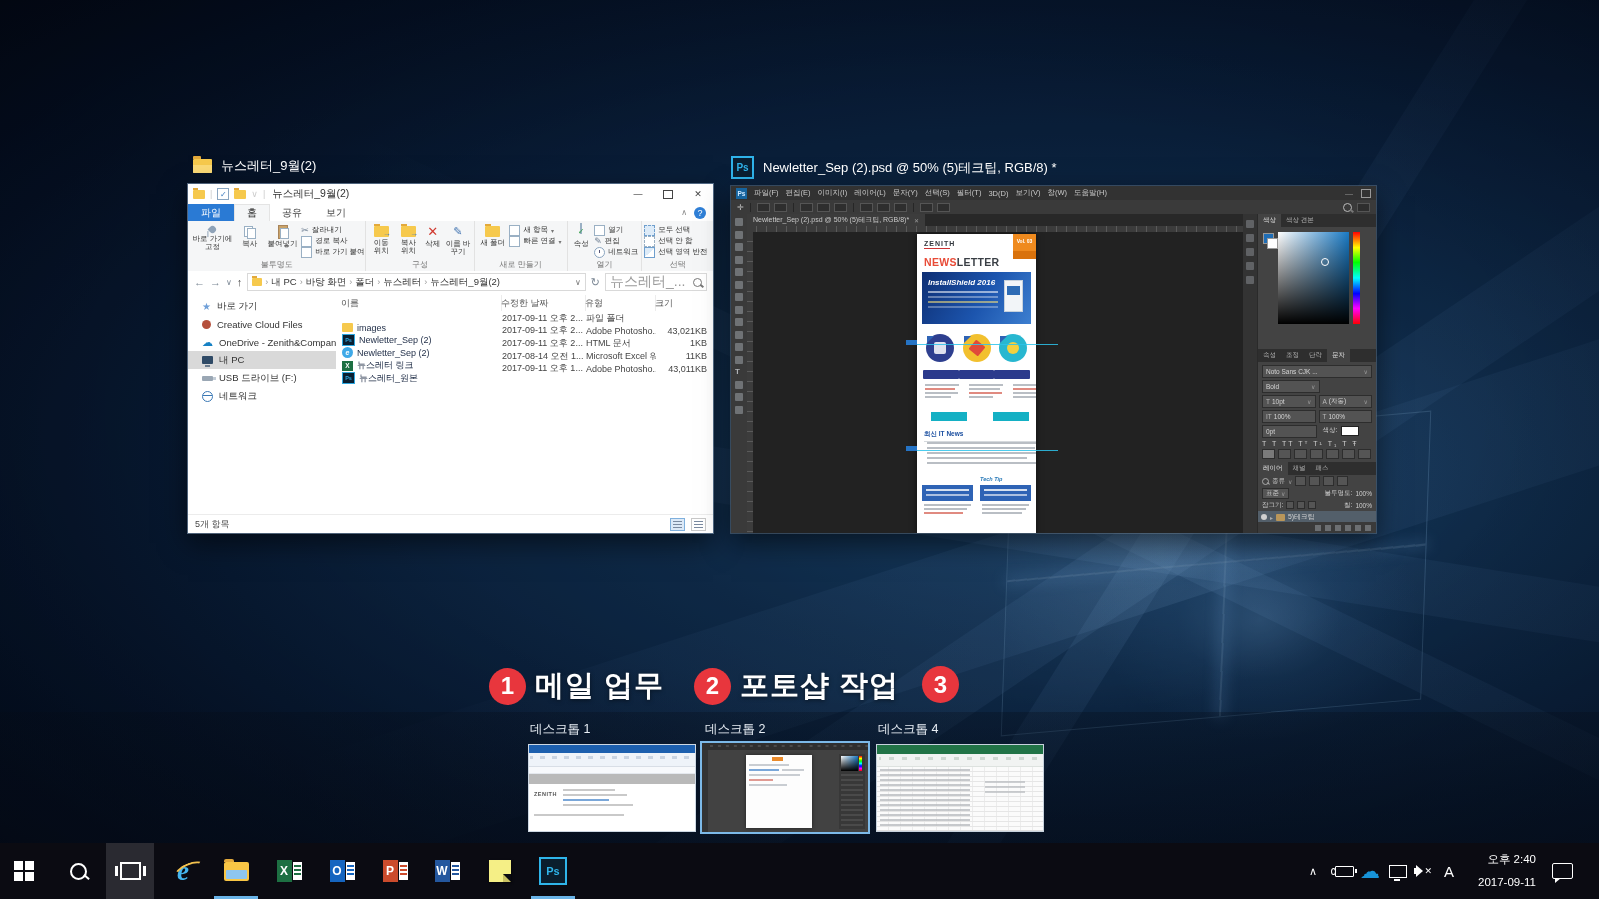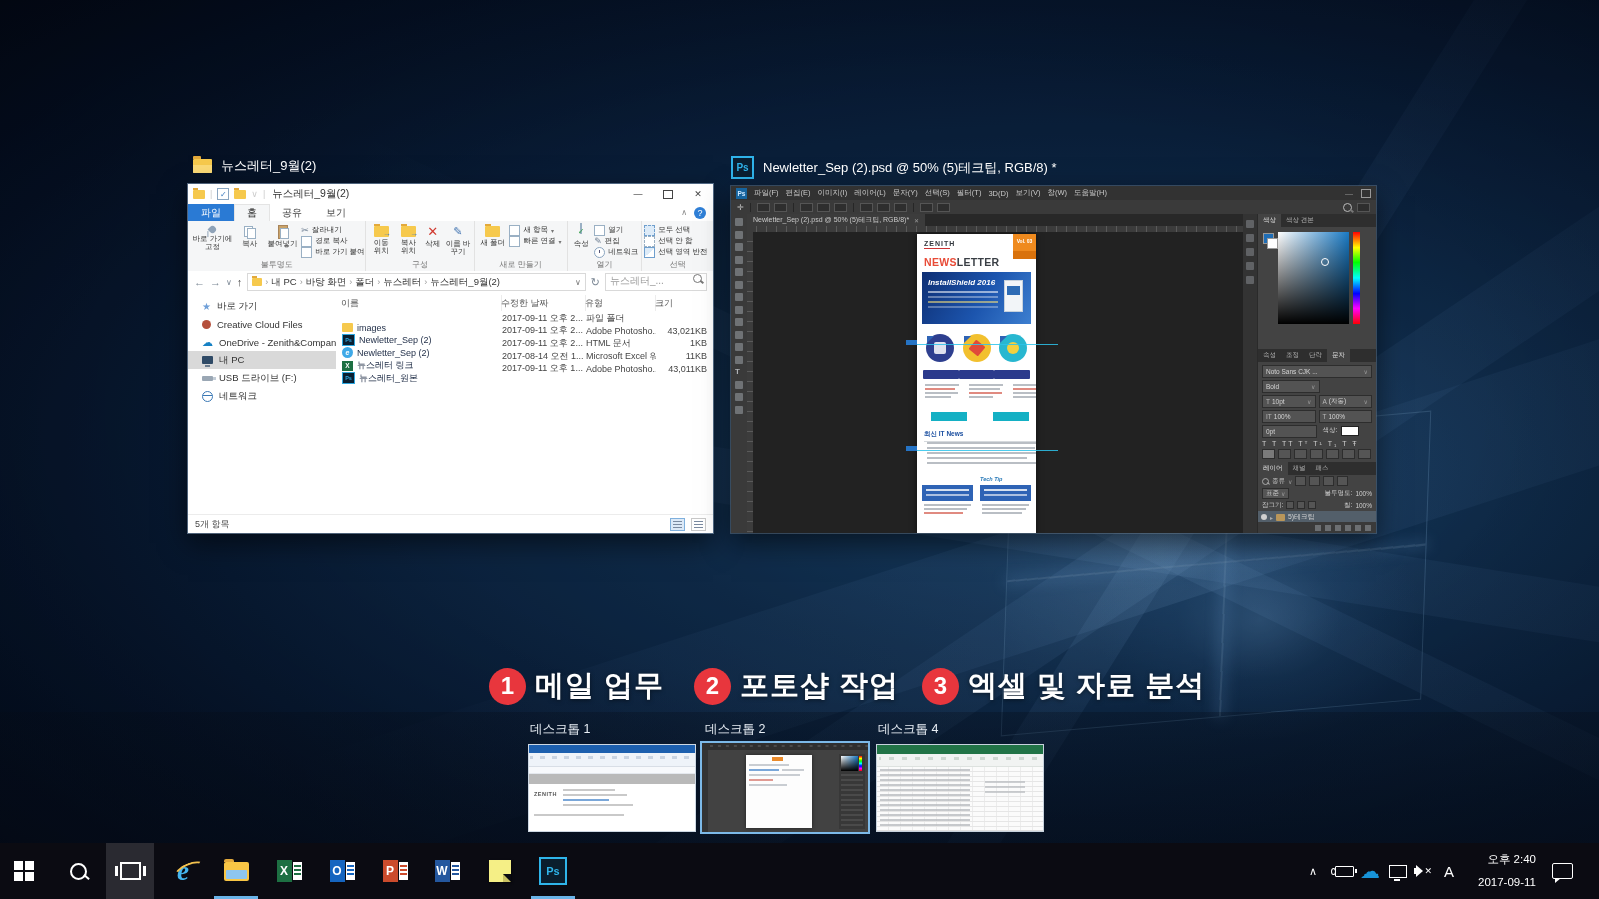--- a/index.html
+++ b/index.html
@@ -75,21 +75,21 @@
   .rs-sel3{border:1px solid #6f9fce;background:linear-gradient(135deg,#ddebf8 50%,#fff 50%);}
   .rs-clock{border:1px solid #8aa5c0;border-radius:50%;background:#fff;}
   .rs-clock::after{content:"";position:absolute;left:4px;top:2px;width:1px;height:3px;background:#557;}
   .cutg{color:#6b7c90;font-size:9px;}
   .ex-nav{position:absolute;left:0;top:87px;right:0;height:22px;background:#fff;border-bottom:1px solid #e3e3e3;display:flex;align-items:center;padding:0 6px;gap:5px;}
   .nav-ar{color:#7b8794;font-size:11px;}
   .nav-ar.upb{color:#444;}
   .addr{flex:1;height:16px;border:1px solid #d9d9d9;display:flex;align-items:center;padding:0 4px;gap:3px;font-size:9.5px;color:#333;overflow:hidden;white-space:nowrap;}
   .crumb-sep{color:#999;font-size:9px;}
   .addr .dd{margin-left:auto;color:#777;font-size:8px;}
-  .searchbox{width:92px;height:16px;border:1px solid #d9d9d9;display:flex;padding:0 4px;font-size:10px;color:#9a9a9a;gap:3px;}
+  .searchbox{width:92px;height:16px;border:1px solid #d9d9d9;display:flex;align-items:center;padding:0 4px;font-size:14px;color:#9a9a9a;gap:3px;}
   .mag{width:7px;height:7px;border:1.5px solid #777;border-radius:50%;position:relative;margin-left:auto;flex:0 0 auto;}
   .mag::after{content:"";position:absolute;left:6px;top:6px;width:4px;height:1.5px;background:#777;transform:rotate(40deg);}
   .ex-side{position:absolute;left:0;top:109px;width:148px;bottom:18px;background:#fff;border-right:1px solid #ededed;padding-top:4px;}
   .sd-item{height:18px;display:flex;align-items:center;gap:6px;padding-left:14px;font-size:9.5px;color:#333;white-space:nowrap;}
   .sd-item.sel{background:#d9d9d9;}
   .sd-star{color:#6f9fd8;font-size:10px;}
   .sd-cc{width:9px;height:9px;border-radius:50%;background:#b5503c;}
   .sd-cloud{color:#1681c4;font-size:11px;line-height:9px;}
   .sd-pc{width:11px;height:8px;background:#2f4a66;border-radius:1px;position:relative;}
   .sd-pc::after{content:"";position:absolute;left:3px;bottom:-3px;width:5px;height:2px;background:#6b7c8e;}
@@ -870,21 +870,20 @@
   <div class="anno" style="left:489px;top:666px;">
     <span class="anno-circle">1</span>
     <span class="anno-label">메일 업무</span>
   </div>
   <div class="anno" style="left:694px;top:666px;">
     <span class="anno-circle">2</span>
     <span class="anno-label">포토샵 작업</span>
   </div>
   <div class="anno" style="left:922px;top:666px;">
     <span class="anno-circle">3</span>
-    <span class="anno-label">엑셀 및 자료 분석</span>
   </div>
 
   <div class="dk-label" style="left:530px;top:721px;">데스크톱 1</div>
   <div class="dk-label" style="left:705px;top:721px;">데스크톱 2</div>
   <div class="dk-label" style="left:878px;top:721px;">데스크톱 4</div>
 
   <div class="thumb t1">
     <div class="ol-bar"></div>
     <div class="ol-ribbon"></div>
     <div class="ol-line"></div>

